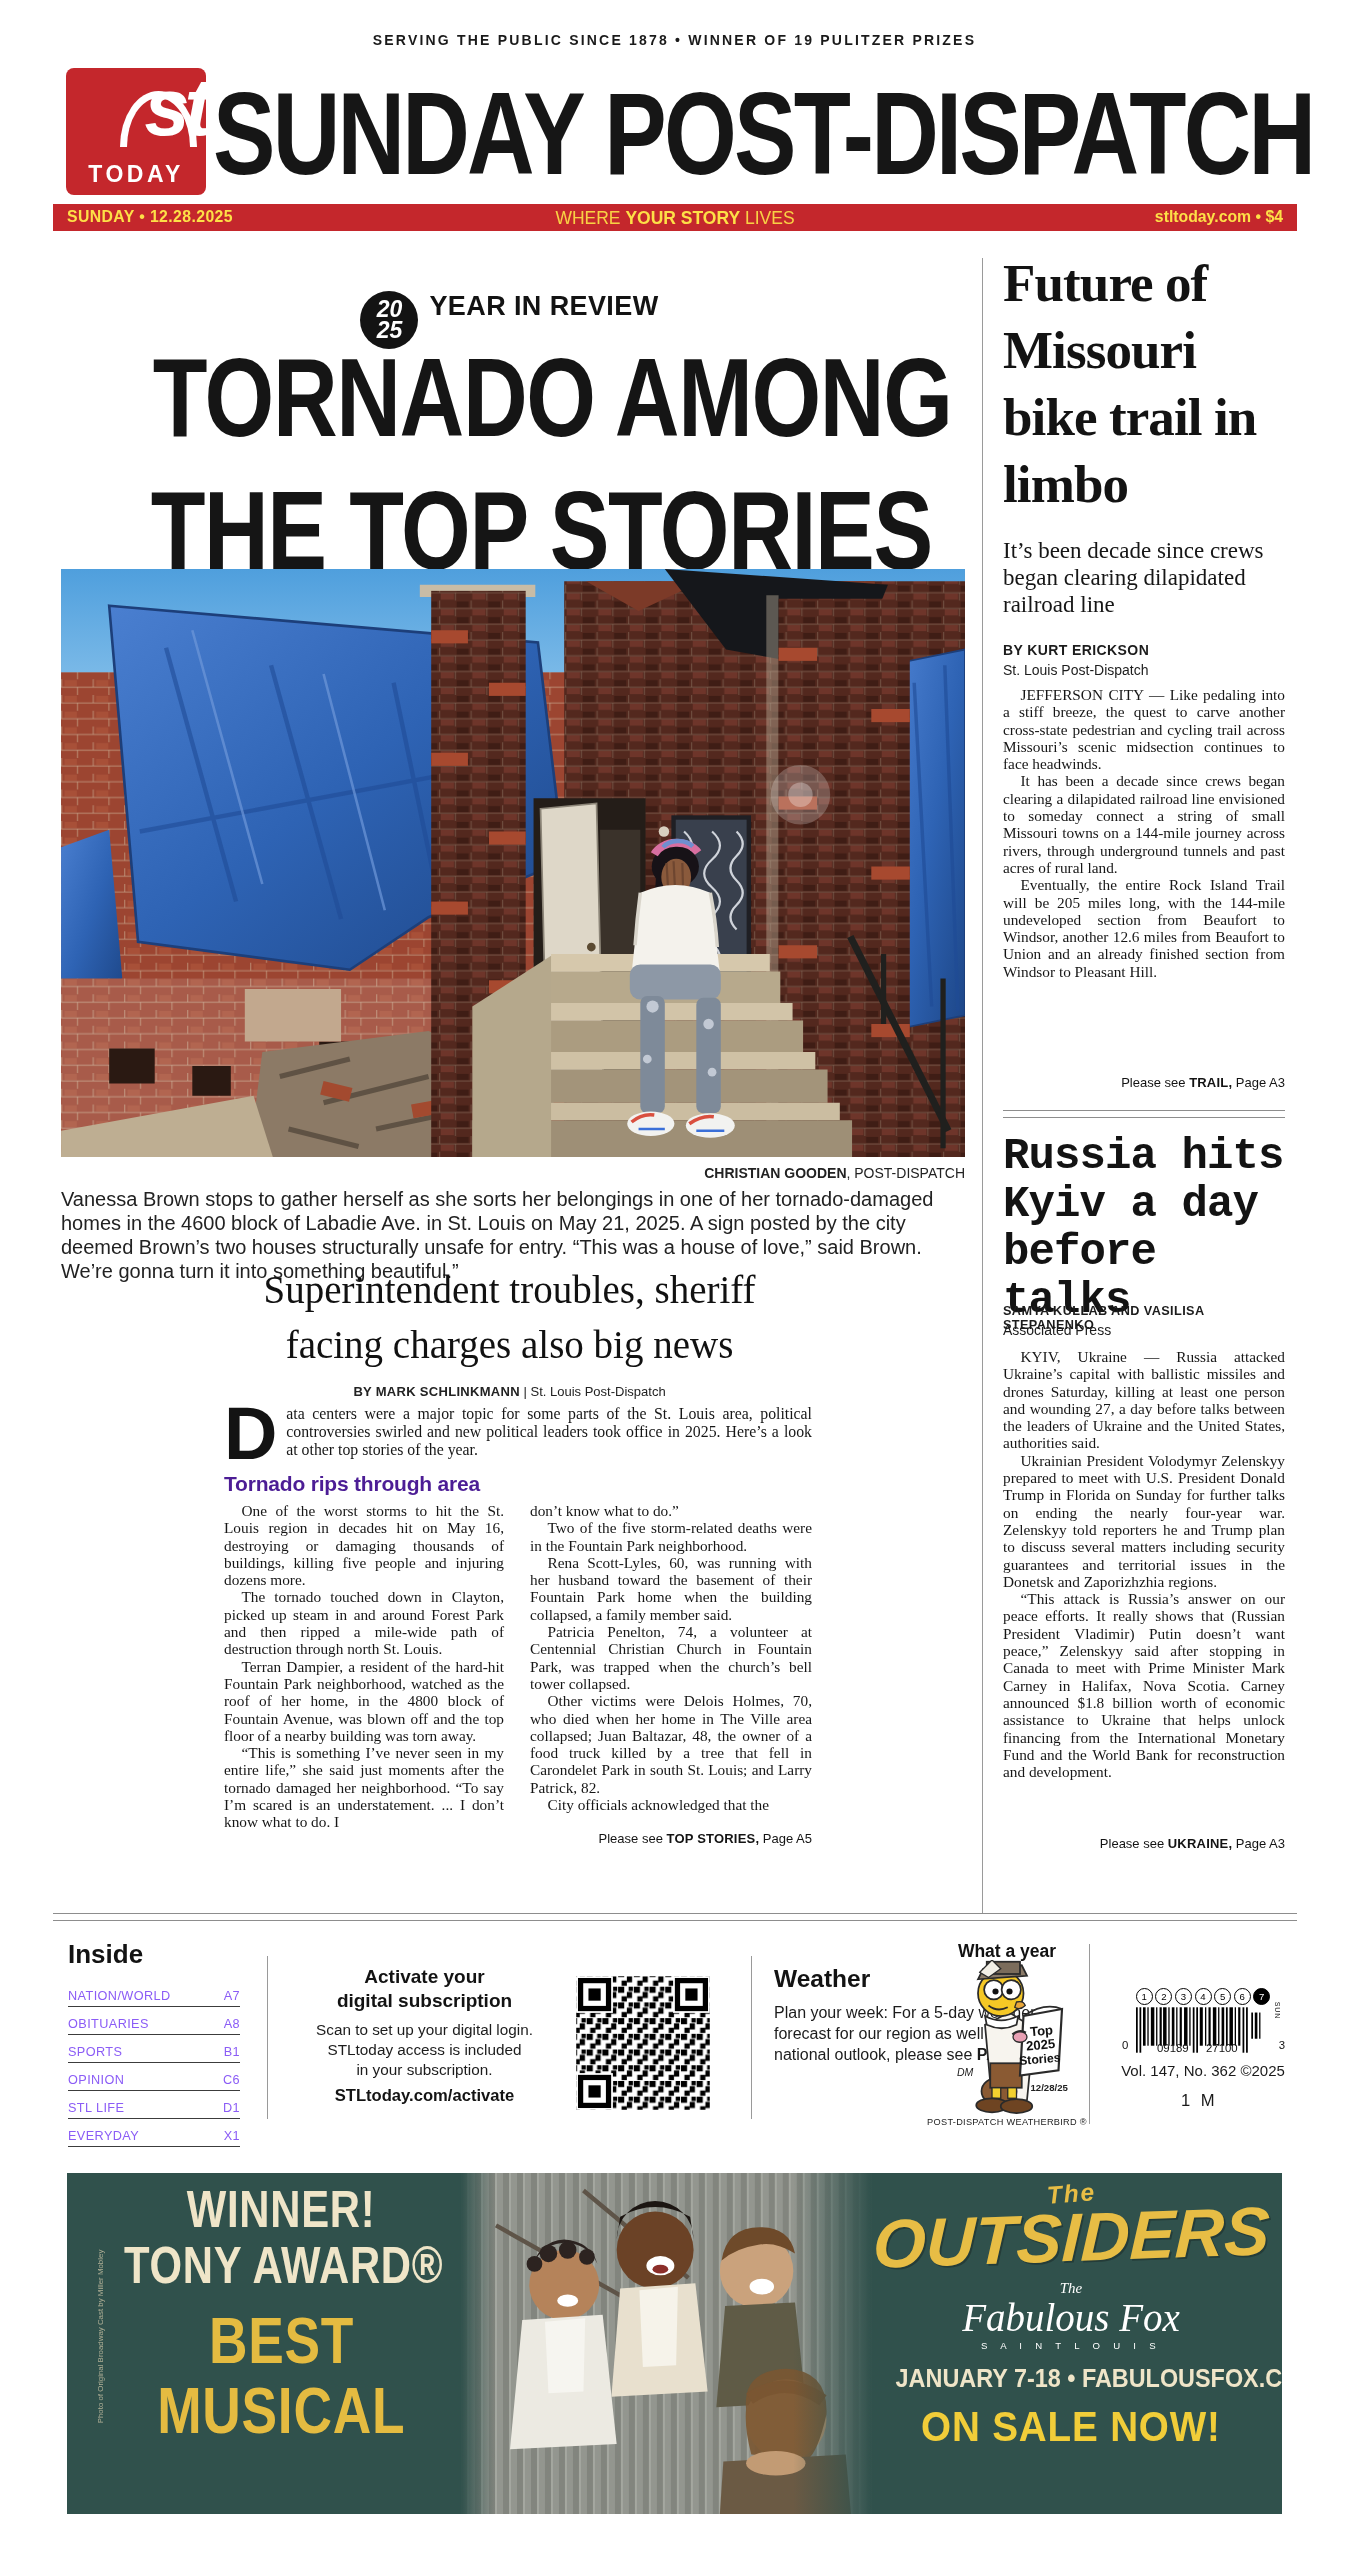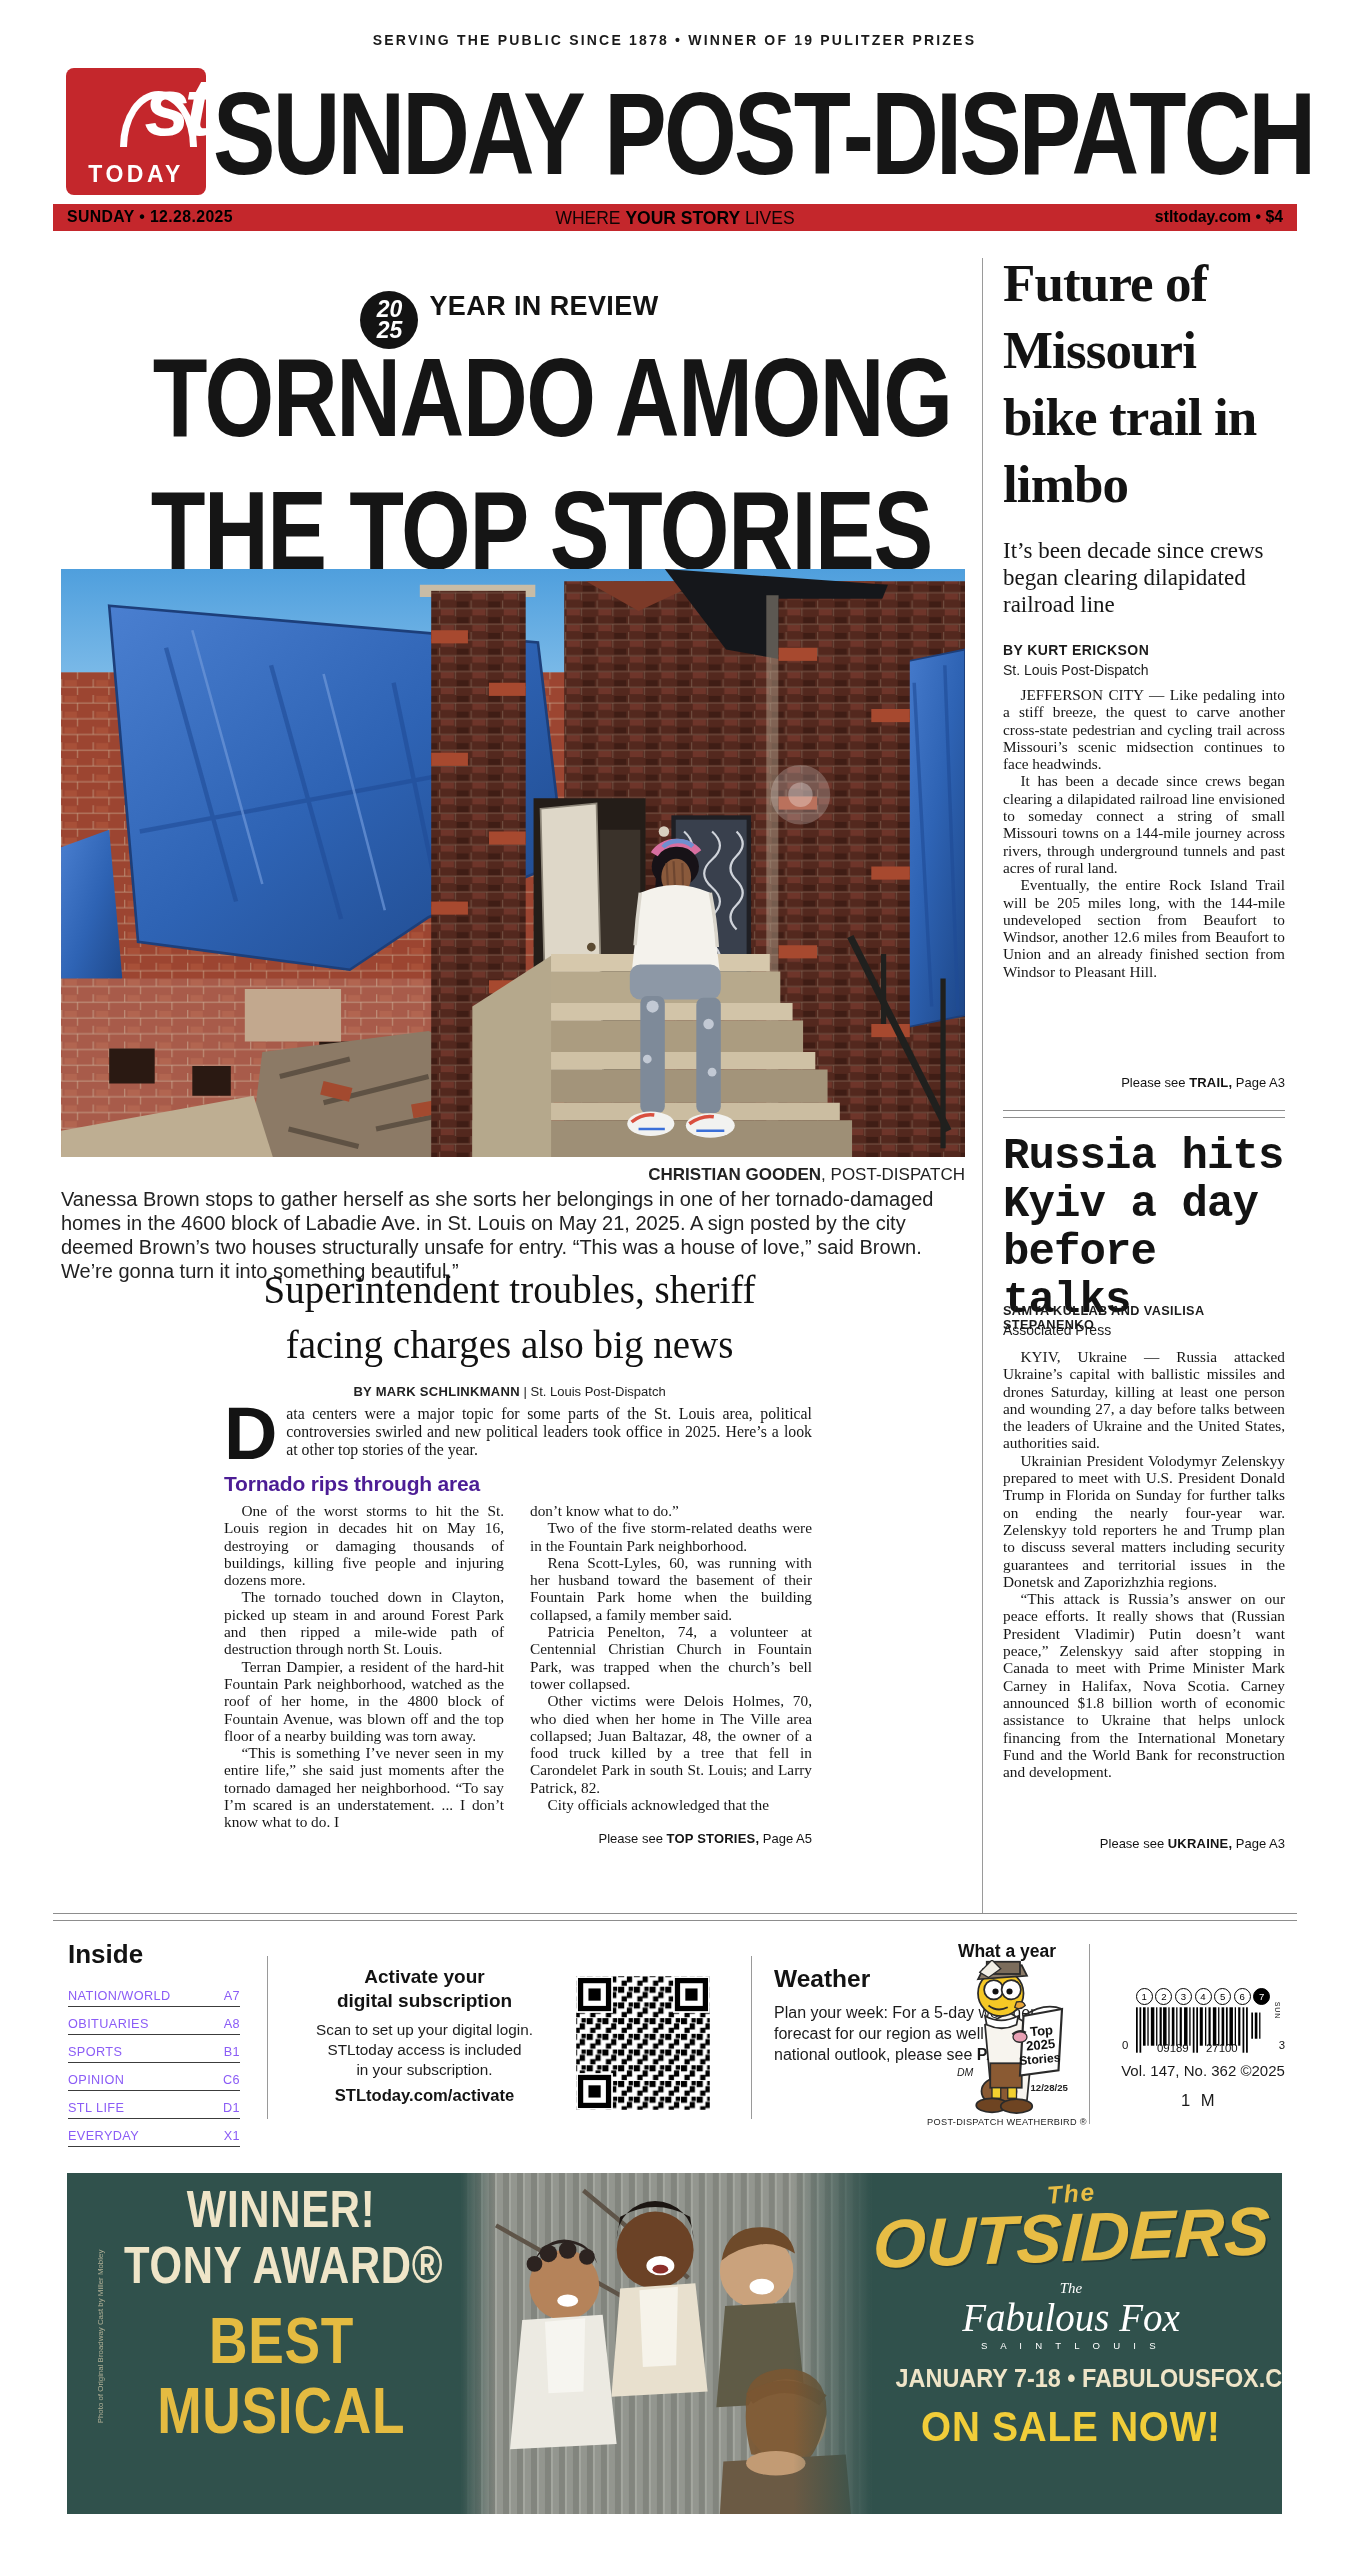--- a/index.html
+++ b/index.html
@@ -15,40 +15,40 @@
             font-weight:bold;font-style:italic;font-size:81px;letter-spacing:-5.2px;padding-left:48px;}
   .logo-arch{position:absolute;left:54px;top:23px;width:63px;height:49px;
              border:7.9px solid #fff;border-bottom:none;border-radius:50% 50% 0 0/100% 100% 0 0;
              background:transparent;}
   .logo-today{position:absolute;bottom:7px;left:0;width:100%;text-align:center;color:#fff;
               font-weight:bold;font-size:23px;letter-spacing:3.5px;}
   .mast-title{left:213px;top:70px;width:1094px;height:130px;overflow:visible;}
   .mast-title span{display:inline-block;font-weight:bold;font-size:117px;line-height:127px;
                    letter-spacing:-3.5px;transform:scaleX(.8);transform-origin:left center;
                    white-space:nowrap;color:#161616;}
-  .datebar{left:53px;top:204px;width:1244px;height:27px;background:#c4272c;color:#000000;
+  .datebar{left:53px;top:204px;width:1244px;height:27px;background:#c4272c;color:#fde047;
            font-size:15.8px;font-weight:bold;}
   .datebar .l{position:absolute;left:14px;top:4.4px;letter-spacing:0.4px;}
   .datebar .c{position:absolute;left:0;width:100%;top:3.5px;text-align:center;font-size:17.5px;}
   .datebar .c .lt{font-weight:normal;opacity:.92;}
   .datebar .r{position:absolute;right:14px;top:4.4px;}
 
   
   .badge-row{left:53px;top:291px;width:913px;display:flex;justify-content:center;
              gap:11px;}
   .badge-circle{width:58px;height:58px;border-radius:50%;background:#131313;color:#fff;
                 display:flex;flex-direction:column;justify-content:center;align-items:center;
                 font-weight:bold;font-style:italic;font-size:23px;line-height:21px;letter-spacing:0;}
   .badge-label{font-size:27px;font-weight:bold;letter-spacing:0.4px;color:#131313;}
   .headline{left:53px;top:348px;width:913px;text-align:center;color:#151515;}
   .headline div{line-height:100px;}
   .headline span{display:inline-block;font-weight:bold;font-size:112px;letter-spacing:-1.7px;
                  transform:scaleX(.8);transform-origin:center;white-space:nowrap;}
   .photo{left:61px;top:569px;width:904px;height:588px;background:#7d8a94;}
-  .credit{left:61px;top:1165px;width:904px;text-align:right;font-size:17px;color:#222;}
+  .credit{left:61px;top:1165px;width:904px;text-align:right;font-size:14px;color:#222;}
   .credit b{font-weight:bold;}
   .caption{left:61px;top:1187px;width:907px;font-size:20px;line-height:24px;color:#222;}
 
   .h2{left:53px;top:1262px;width:913px;text-align:center;font-family:"Liberation Serif",serif;
       font-size:39px;line-height:55px;font-weight:normal;color:#111;}
   .byline2{left:53px;top:1384px;width:913px;text-align:center;font-size:13px;color:#222;}
   .byline2 b{letter-spacing:0.3px;}
   .intro{left:224px;top:1405px;width:588px;font-family:"Liberation Serif",serif;
          font-size:15.8px;line-height:18px;text-align:justify;color:#161616;}
   .dropcap{float:left;font-family:"Liberation Sans",sans-serif;font-weight:bold;

